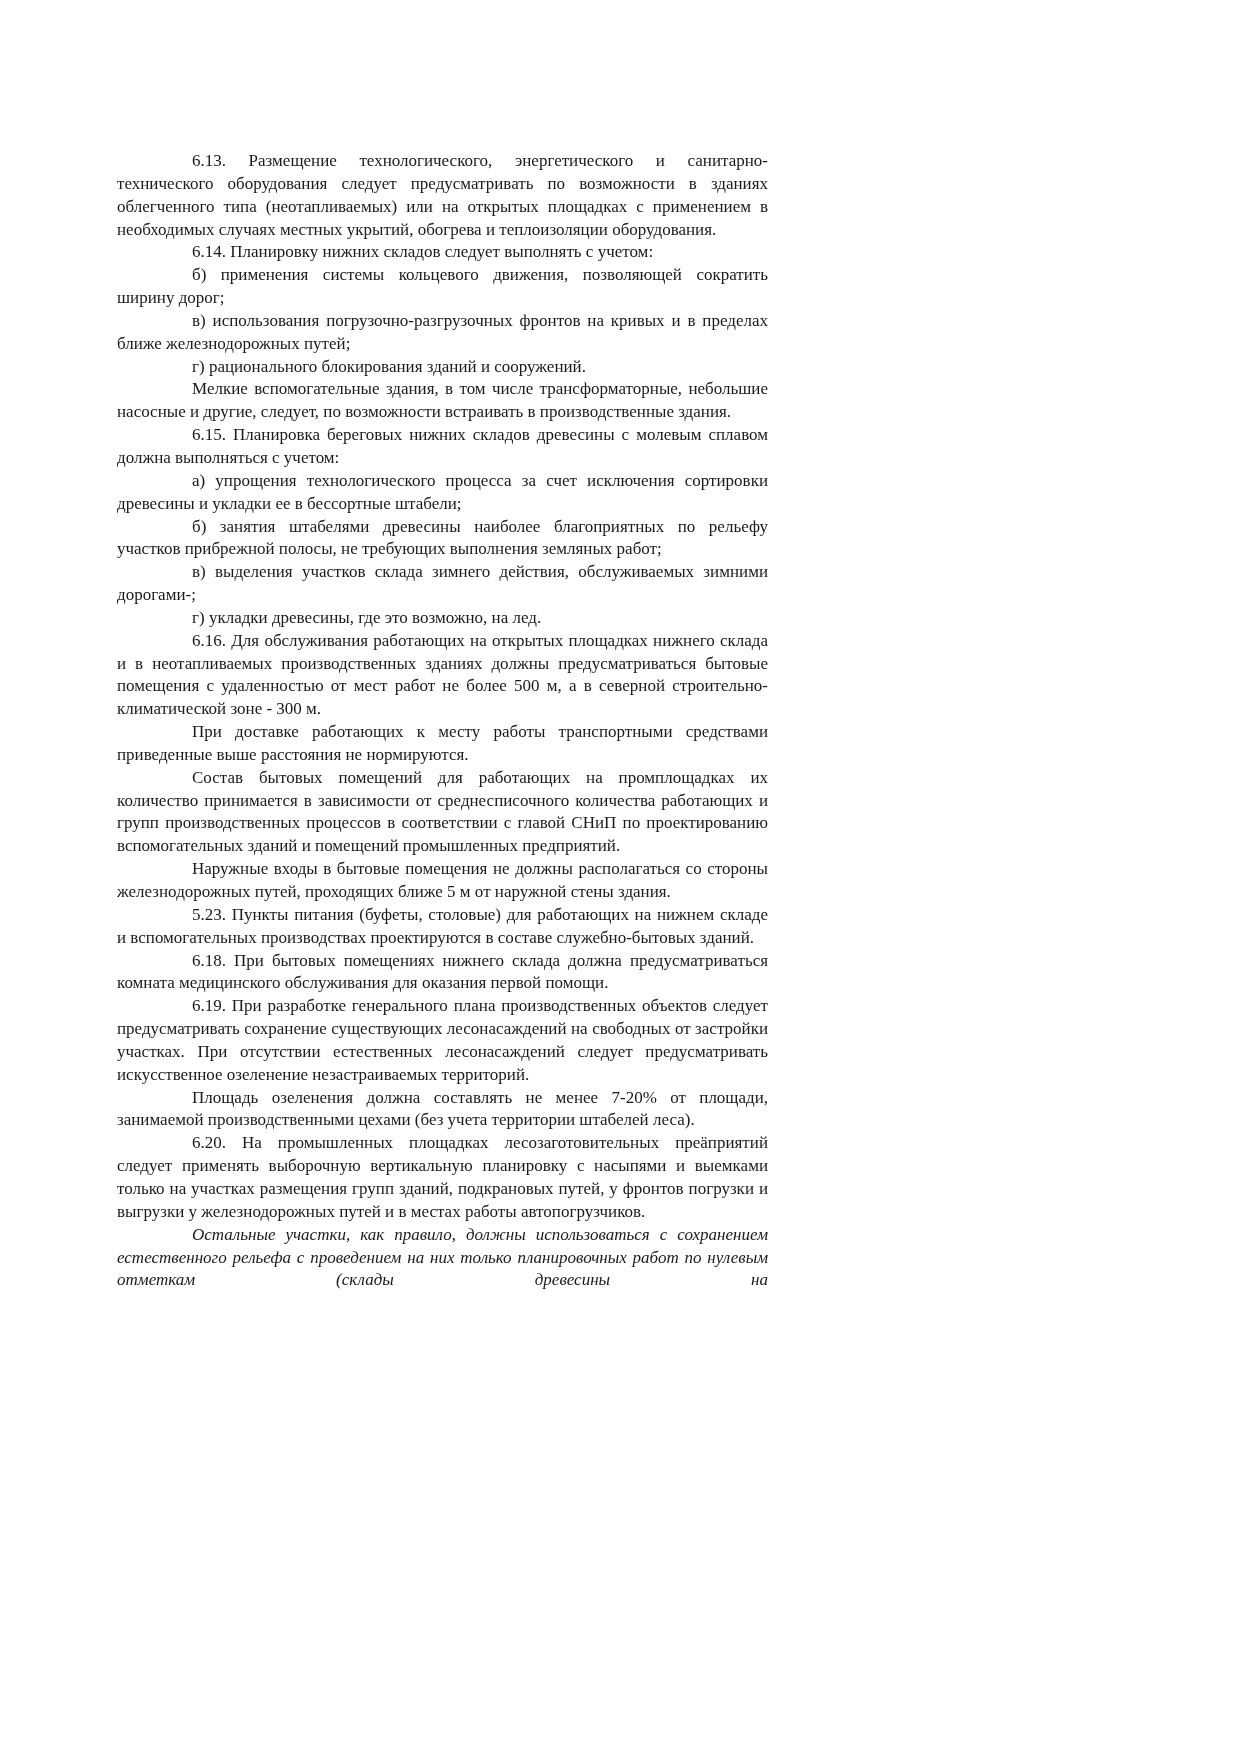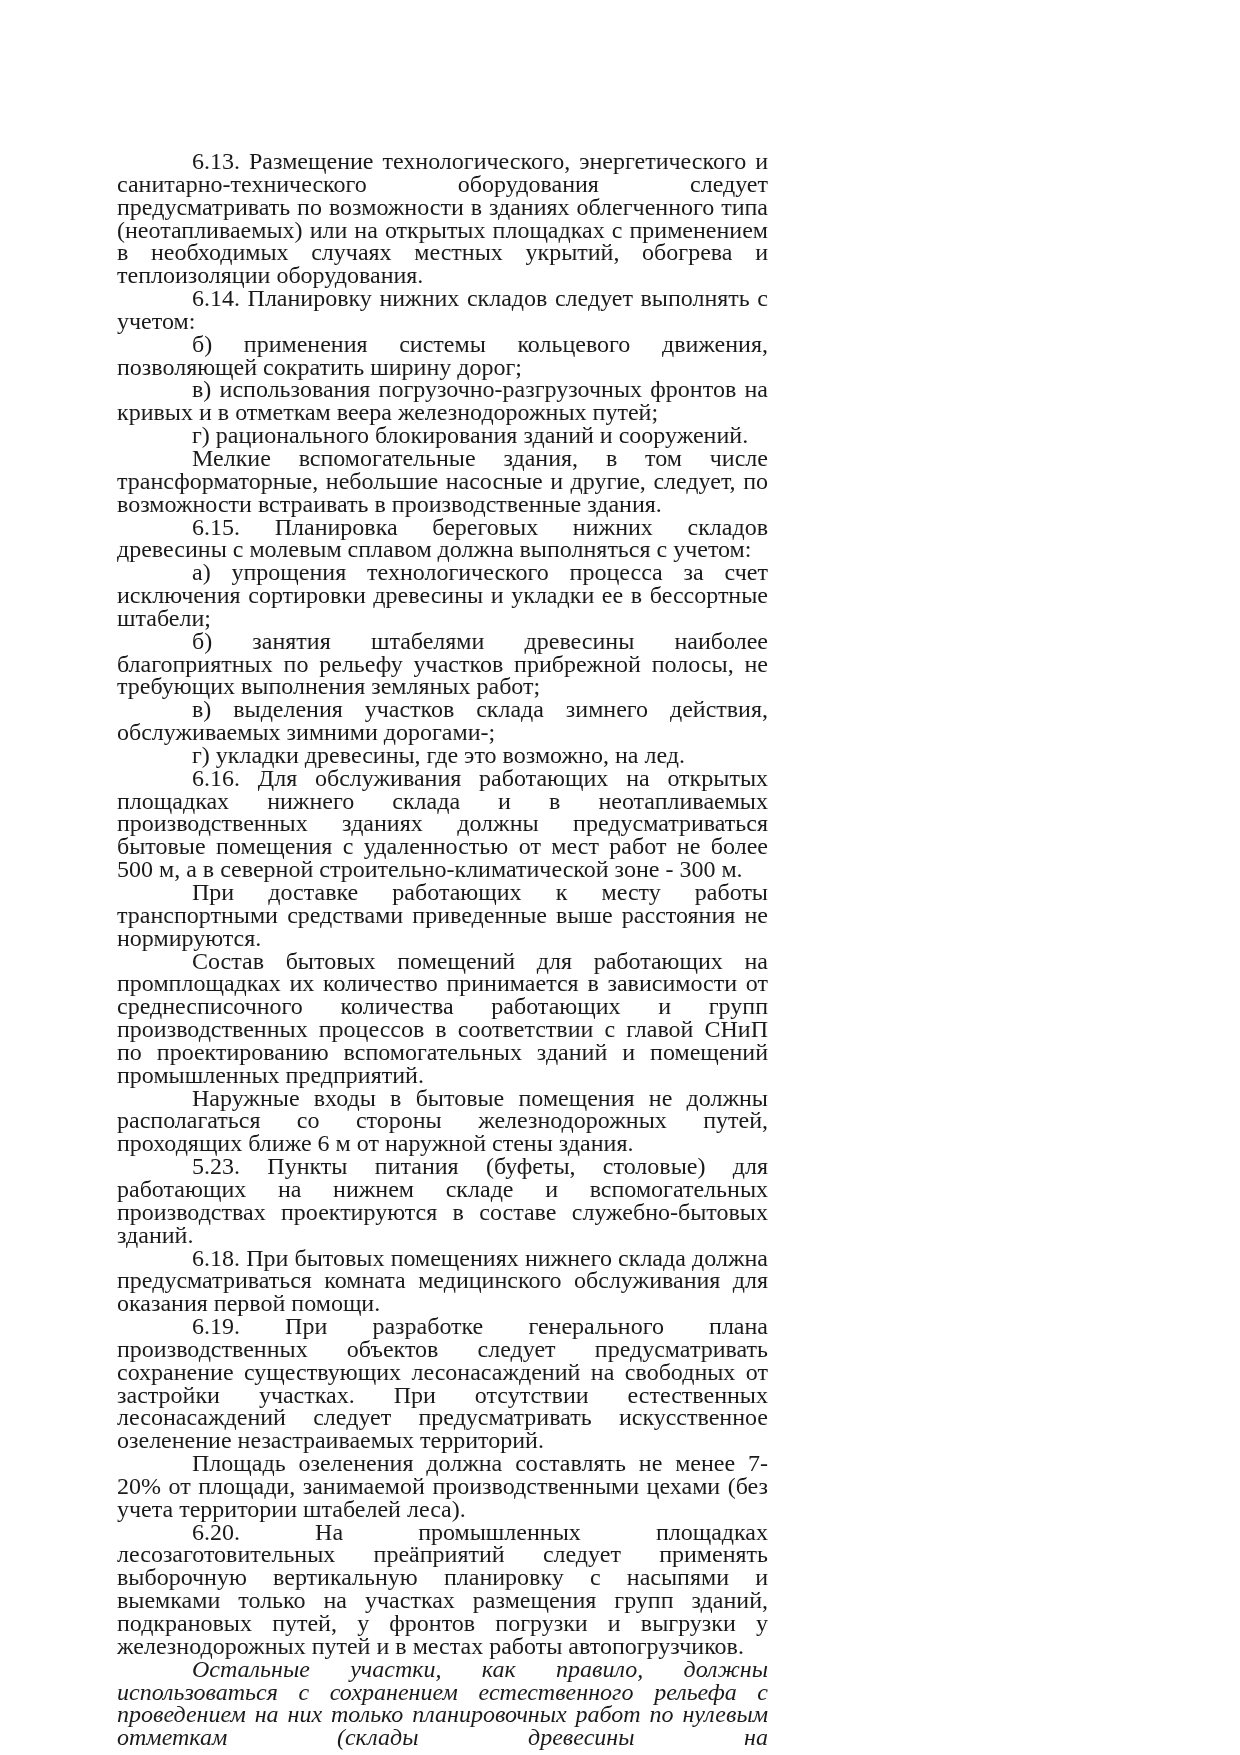--- a/index.html
+++ b/index.html
@@ -12,21 +12,21 @@
       height: 1755px;
       position: relative;
       overflow: hidden;
     }
     .page {
       position: absolute;
       left: 117px;
       top: 150px;
       width: 651px;
       font-family: "Liberation Serif", "DejaVu Serif", serif;
-      font-size: 24px;
+      font-size: 17px;
       line-height: 22.85px;
       color: #1a1a1a;
     }
     .para {
       margin: 0;
       padding: 0;
       text-align: justify;
       text-indent: 75px;
       hyphens: none;
     }
@@ -35,31 +35,31 @@
       font-style: italic;
     }
   </style>
 </head>
 <body>
 
 <div class="page">
   <p class="para">6.13. Размещение технологического, энергетического и санитарно-технического оборудования следует предусматривать по возможности в зданиях облегченного типа (неотапливаемых) или на открытых площадках с применением в необходимых случаях местных укрытий, обогрева и теплоизоляции оборудования.</p>
   <p class="para">6.14. Планировку нижних складов следует выполнять с учетом:</p>
   <p class="para">б) применения системы кольцевого движения, позволяющей сократить ширину дорог;</p>
-  <p class="para">в) использования погрузочно-разгрузочных фронтов на кривых и в отметкам веера железнодорожных путей;</p>
+  <p class="para">в) использования погрузочно-разгрузочных фронтов на кривых и в пределах ближе железнодорожных путей;</p>
   <p class="para">г) рационального блокирования зданий и сооружений.</p>
   <p class="para">Мелкие вспомогательные здания, в том числе трансформаторные, небольшие насосные и другие, следует, по возможности встраивать в производственные здания.</p>
   <p class="para">6.15. Планировка береговых нижних складов древесины с молевым сплавом должна выполняться с учетом:</p>
   <p class="para">а) упрощения технологического процесса за счет исключения сортировки древесины и укладки ее в бессортные штабели;</p>
   <p class="para">б) занятия штабелями древесины наиболее благоприятных по рельефу участков прибрежной полосы, не требующих выполнения земляных работ;</p>
   <p class="para">в) выделения участков склада зимнего действия, обслуживаемых зимними дорогами-;</p>
   <p class="para">г) укладки древесины, где это возможно, на лед.</p>
   <p class="para">6.16. Для обслуживания работающих на открытых площадках нижнего склада и в неотапливаемых производственных зданиях должны предусматриваться бытовые помещения с удаленностью от мест работ не более 500 м, а в северной строительно-климатической зоне - 300 м.</p>
   <p class="para">При доставке работающих к месту работы транспортными средствами приведенные выше расстояния не нормируются.</p>
   <p class="para">Состав бытовых помещений для работающих на промплощадках их количество принимается в зависимости от среднесписочного количества работающих и групп производственных процессов в соответствии с главой СНиП по проектированию вспомогательных зданий и помещений промышленных предприятий.</p>
-  <p class="para">Наружные входы в бытовые помещения не должны располагаться со стороны железнодорожных путей, проходящих ближе 6 м от наружной стены здания.</p>
+  <p class="para">Наружные входы в бытовые помещения не должны располагаться со стороны железнодорожных путей, проходящих ближе 5 м от наружной стены здания.</p>
   <p class="para">5.23. Пункты питания (буфеты, столовые) для работающих на нижнем складе и вспомогательных производствах проектируются в составе служебно-бытовых зданий.</p>
   <p class="para">6.18. При бытовых помещениях нижнего склада должна предусматриваться комната медицинского обслуживания для оказания первой помощи.</p>
   <p class="para">6.19. При разработке генерального плана производственных объектов следует предусматривать сохранение существующих лесонасаждений на свободных от застройки участках. При отсутствии естественных лесонасаждений следует предусматривать искусственное озеленение незастраиваемых территорий.</p>
   <p class="para">Площадь озеленения должна составлять не менее 7-20% от площади, занимаемой производственными цехами (без учета территории штабелей леса).</p>
   <p class="para">6.20. На промышленных площадках лесозаготовительных преäприятий следует применять выборочную вертикальную планировку с насыпями и выемками только на участках размещения групп зданий, подкрановых путей, у фронтов погрузки и выгрузки у железнодорожных путей и в местах работы автопогрузчиков.</p>
   <p class="para cut">Остальные участки, как правило, должны использоваться с сохранением естественного рельефа с проведением на них только планировочных работ по нулевым отметкам (склады древесины на</p>
 </div>
 
 </body></html>

